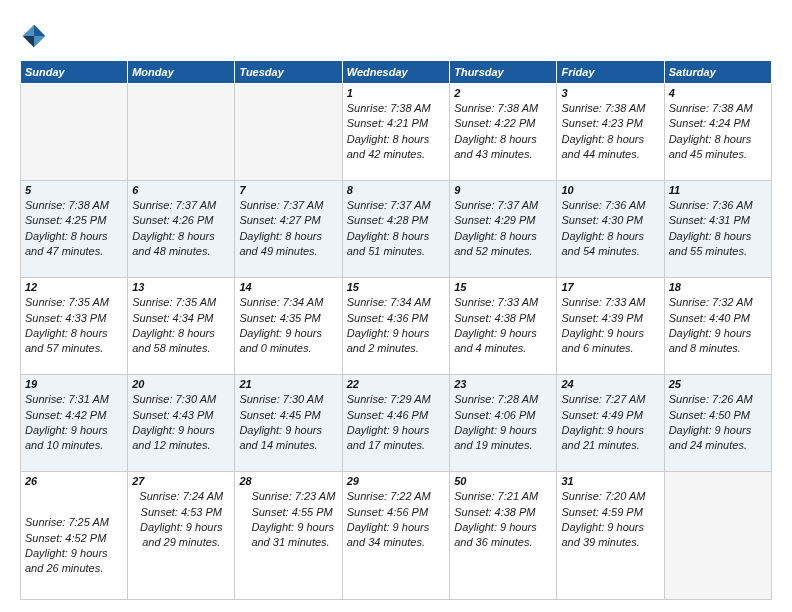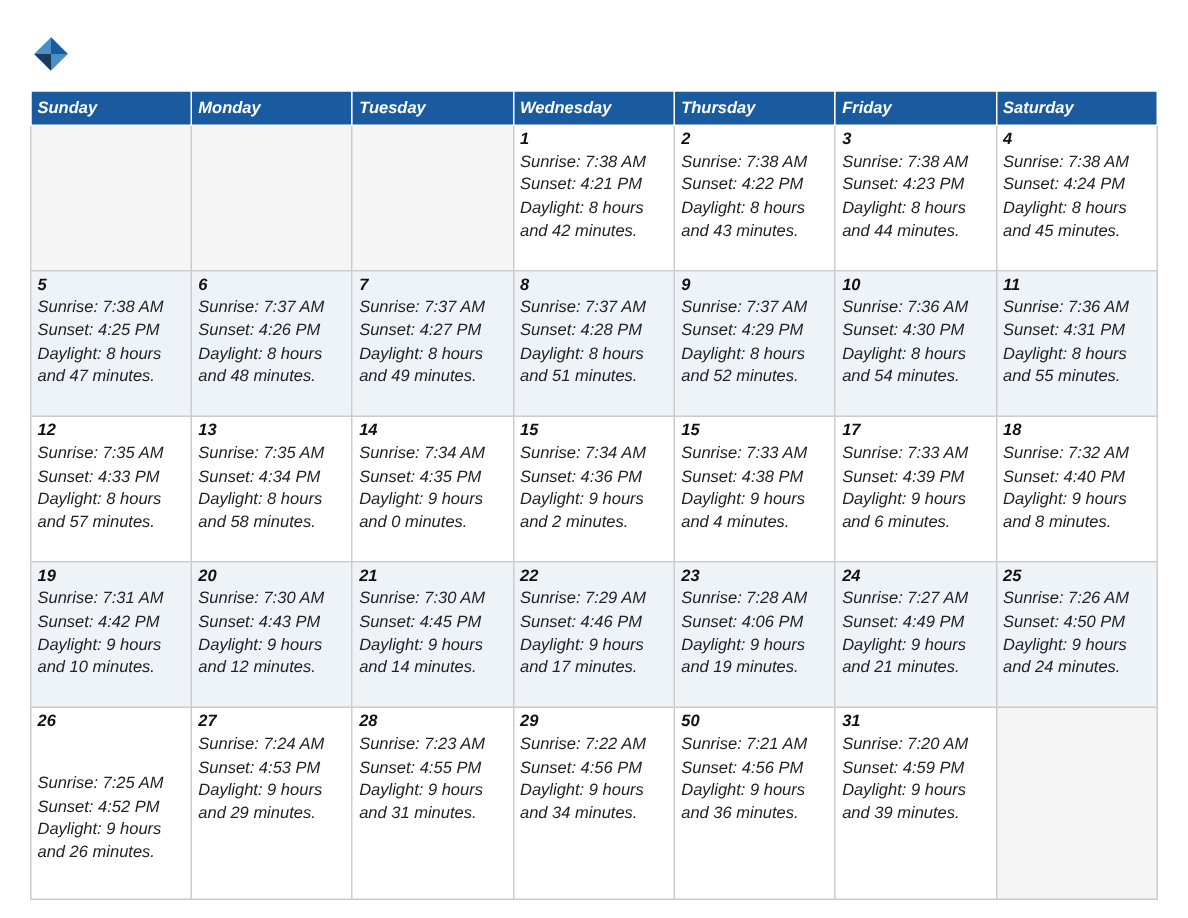--- a/index.html
+++ b/index.html
@@ -321,43 +321,43 @@
         <tr>
           <td>
             <span class="day-number">26</span>
             <div class="day-info" style="white-space: pre-line; margin-top: 28px;">Sunrise: 7:25 AM
 Sunset: 4:52 PM
 Daylight: 9 hours
 and 26 minutes.</div>
           </td>
           <td>
             <span class="day-number">27</span>
-            <div class="day-info" style="white-space: pre-line;">Sunrise: 7:24 AM
+            <div class="day-info" style="white-space: pre-line; text-align: center;">Sunrise: 7:24 AM
 Sunset: 4:53 PM
 Daylight: 9 hours
 and 29 minutes.</div>
           </td>
           <td>
             <span class="day-number">28</span>
-            <div class="day-info" style="white-space: pre-line;">Sunrise: 7:23 AM
+            <div class="day-info" style="white-space: pre-line; margin-left: 12px;">Sunrise: 7:23 AM
 Sunset: 4:55 PM
 Daylight: 9 hours
 and 31 minutes.</div>
           </td>
           <td>
             <span class="day-number">29</span>
             <div class="day-info" style="white-space: pre-line;">Sunrise: 7:22 AM
 Sunset: 4:56 PM
 Daylight: 9 hours
 and 34 minutes.</div>
           </td>
           <td>
             <span class="day-number">50</span>
             <div class="day-info" style="white-space: pre-line;">Sunrise: 7:21 AM
-Sunset: 4:56 PM
+Sunset: 4:38 PM
 Daylight: 9 hours
 and 36 minutes.</div>
           </td>
           <td>
             <span class="day-number">31</span>
             <div class="day-info" style="white-space: pre-line;">Sunrise: 7:20 AM
 Sunset: 4:59 PM
 Daylight: 9 hours
 and 39 minutes.</div>
           </td>

